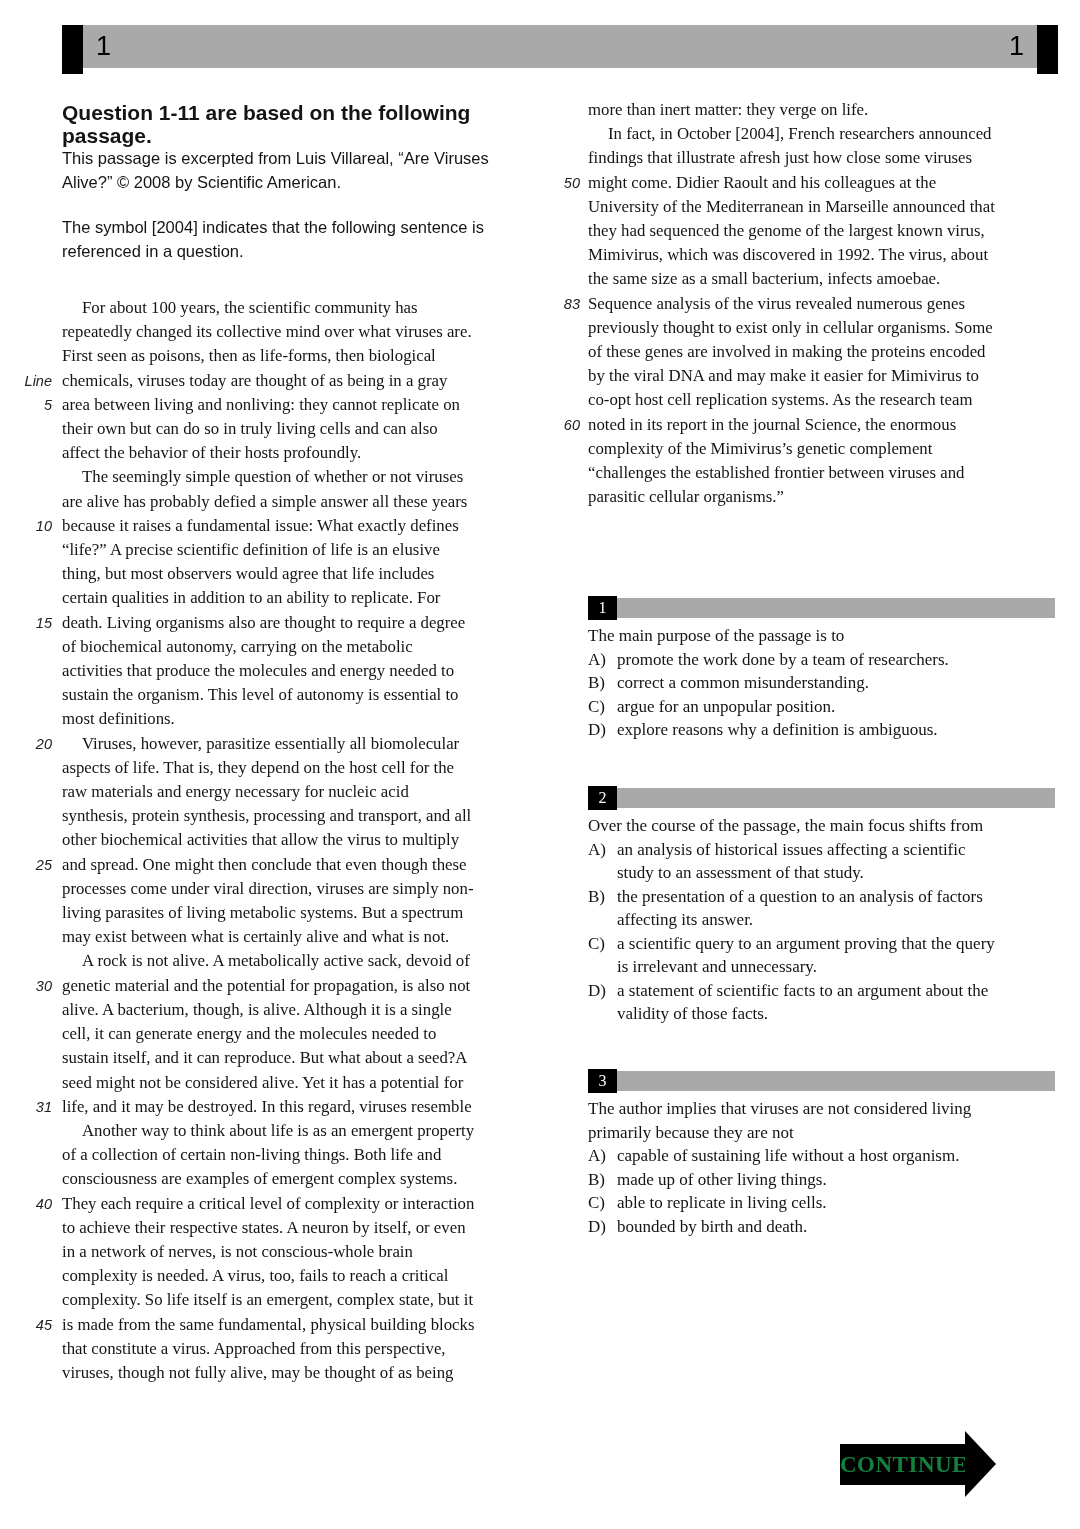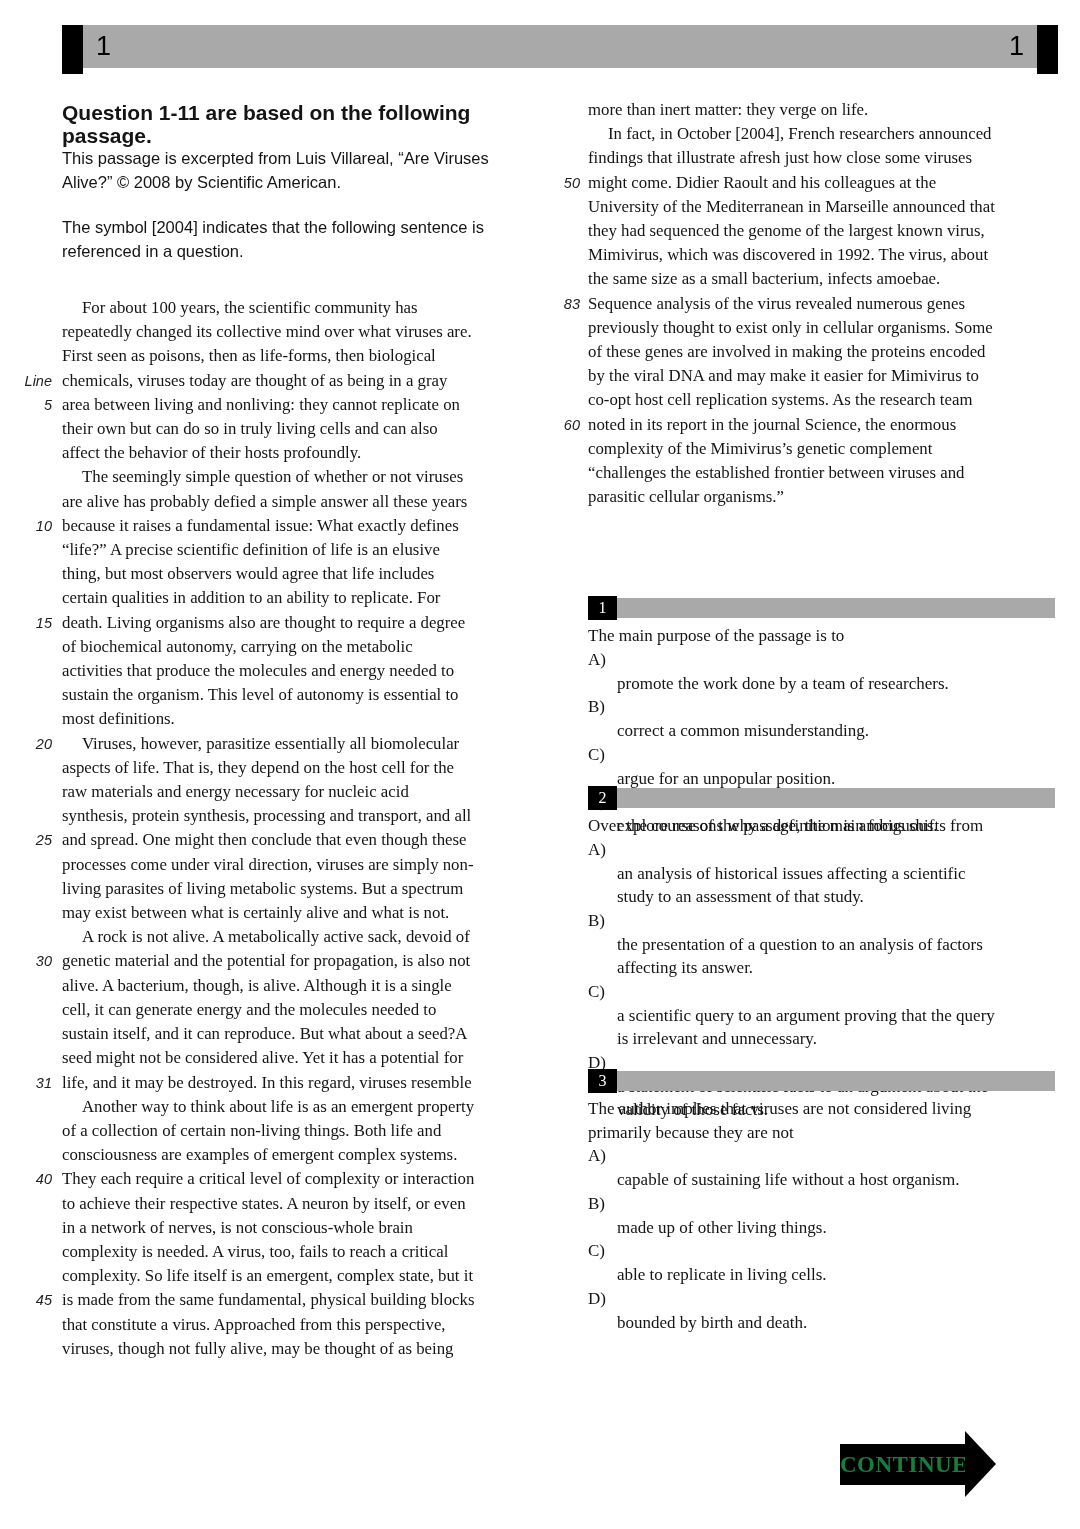--- a/index.html
+++ b/index.html
@@ -56,21 +56,21 @@
   .question.q2{top:1071px;}
   .qband{position:relative;height:20px;background:var(--bar-gray);margin:0 0 5px 0;}
   .qnum{
     position:absolute;left:0;top:-2px;width:29px;height:24px;background:var(--badge-black);
     color:#fff;text-align:center;font-size:16px;line-height:24px;font-family:"Liberation Serif",serif;
   }
   .qstem{margin:6px 0 0 0;font-size:17px;line-height:23.5px;white-space:pre-line;}
   .options{margin-top:0;}
   .option{display:flex;font-size:17px;line-height:23.5px;}
   .oletter{flex:0 0 29px;}
-  .otext{flex:1;white-space:pre-line;margin-top:24px;}
+  .otext{flex:1;white-space:pre-line;}
   
   .continue{position:absolute;left:840px;top:1430px;width:156px;height:68px;}
   .continue .rect{
     position:absolute;left:0;top:14px;width:125px;height:41px;background:var(--badge-black);
     color:#15803d;font-family:"Liberation Serif",serif;font-weight:bold;font-size:23px;
     text-align:center;line-height:41px;letter-spacing:0.5px;
   }
   .continue .tri{
     position:absolute;left:125px;top:1px;width:0;height:0;
     border-top:33px solid transparent;border-bottom:33px solid transparent;
@@ -178,20 +178,24 @@
   </div>
       <div class="pline">
     <span class="lnum"></span>
     <span class="ltext">raw materials and energy necessary for nucleic acid</span>
   </div>
       <div class="pline">
     <span class="lnum"></span>
     <span class="ltext">synthesis, protein synthesis, processing and transport, and all</span>
   </div>
       <div class="pline">
+    <span class="lnum"></span>
+    <span class="ltext">other biochemical activities that allow the virus to multiply</span>
+  </div>
+      <div class="pline">
     <span class="lnum">25</span>
     <span class="ltext">and spread. One might then conclude that even though these</span>
   </div>
       <div class="pline">
     <span class="lnum"></span>
     <span class="ltext">processes come under viral direction, viruses are simply non-</span>
   </div>
       <div class="pline">
     <span class="lnum"></span>
     <span class="ltext">living parasites of living metabolic systems. But a spectrum</span>

